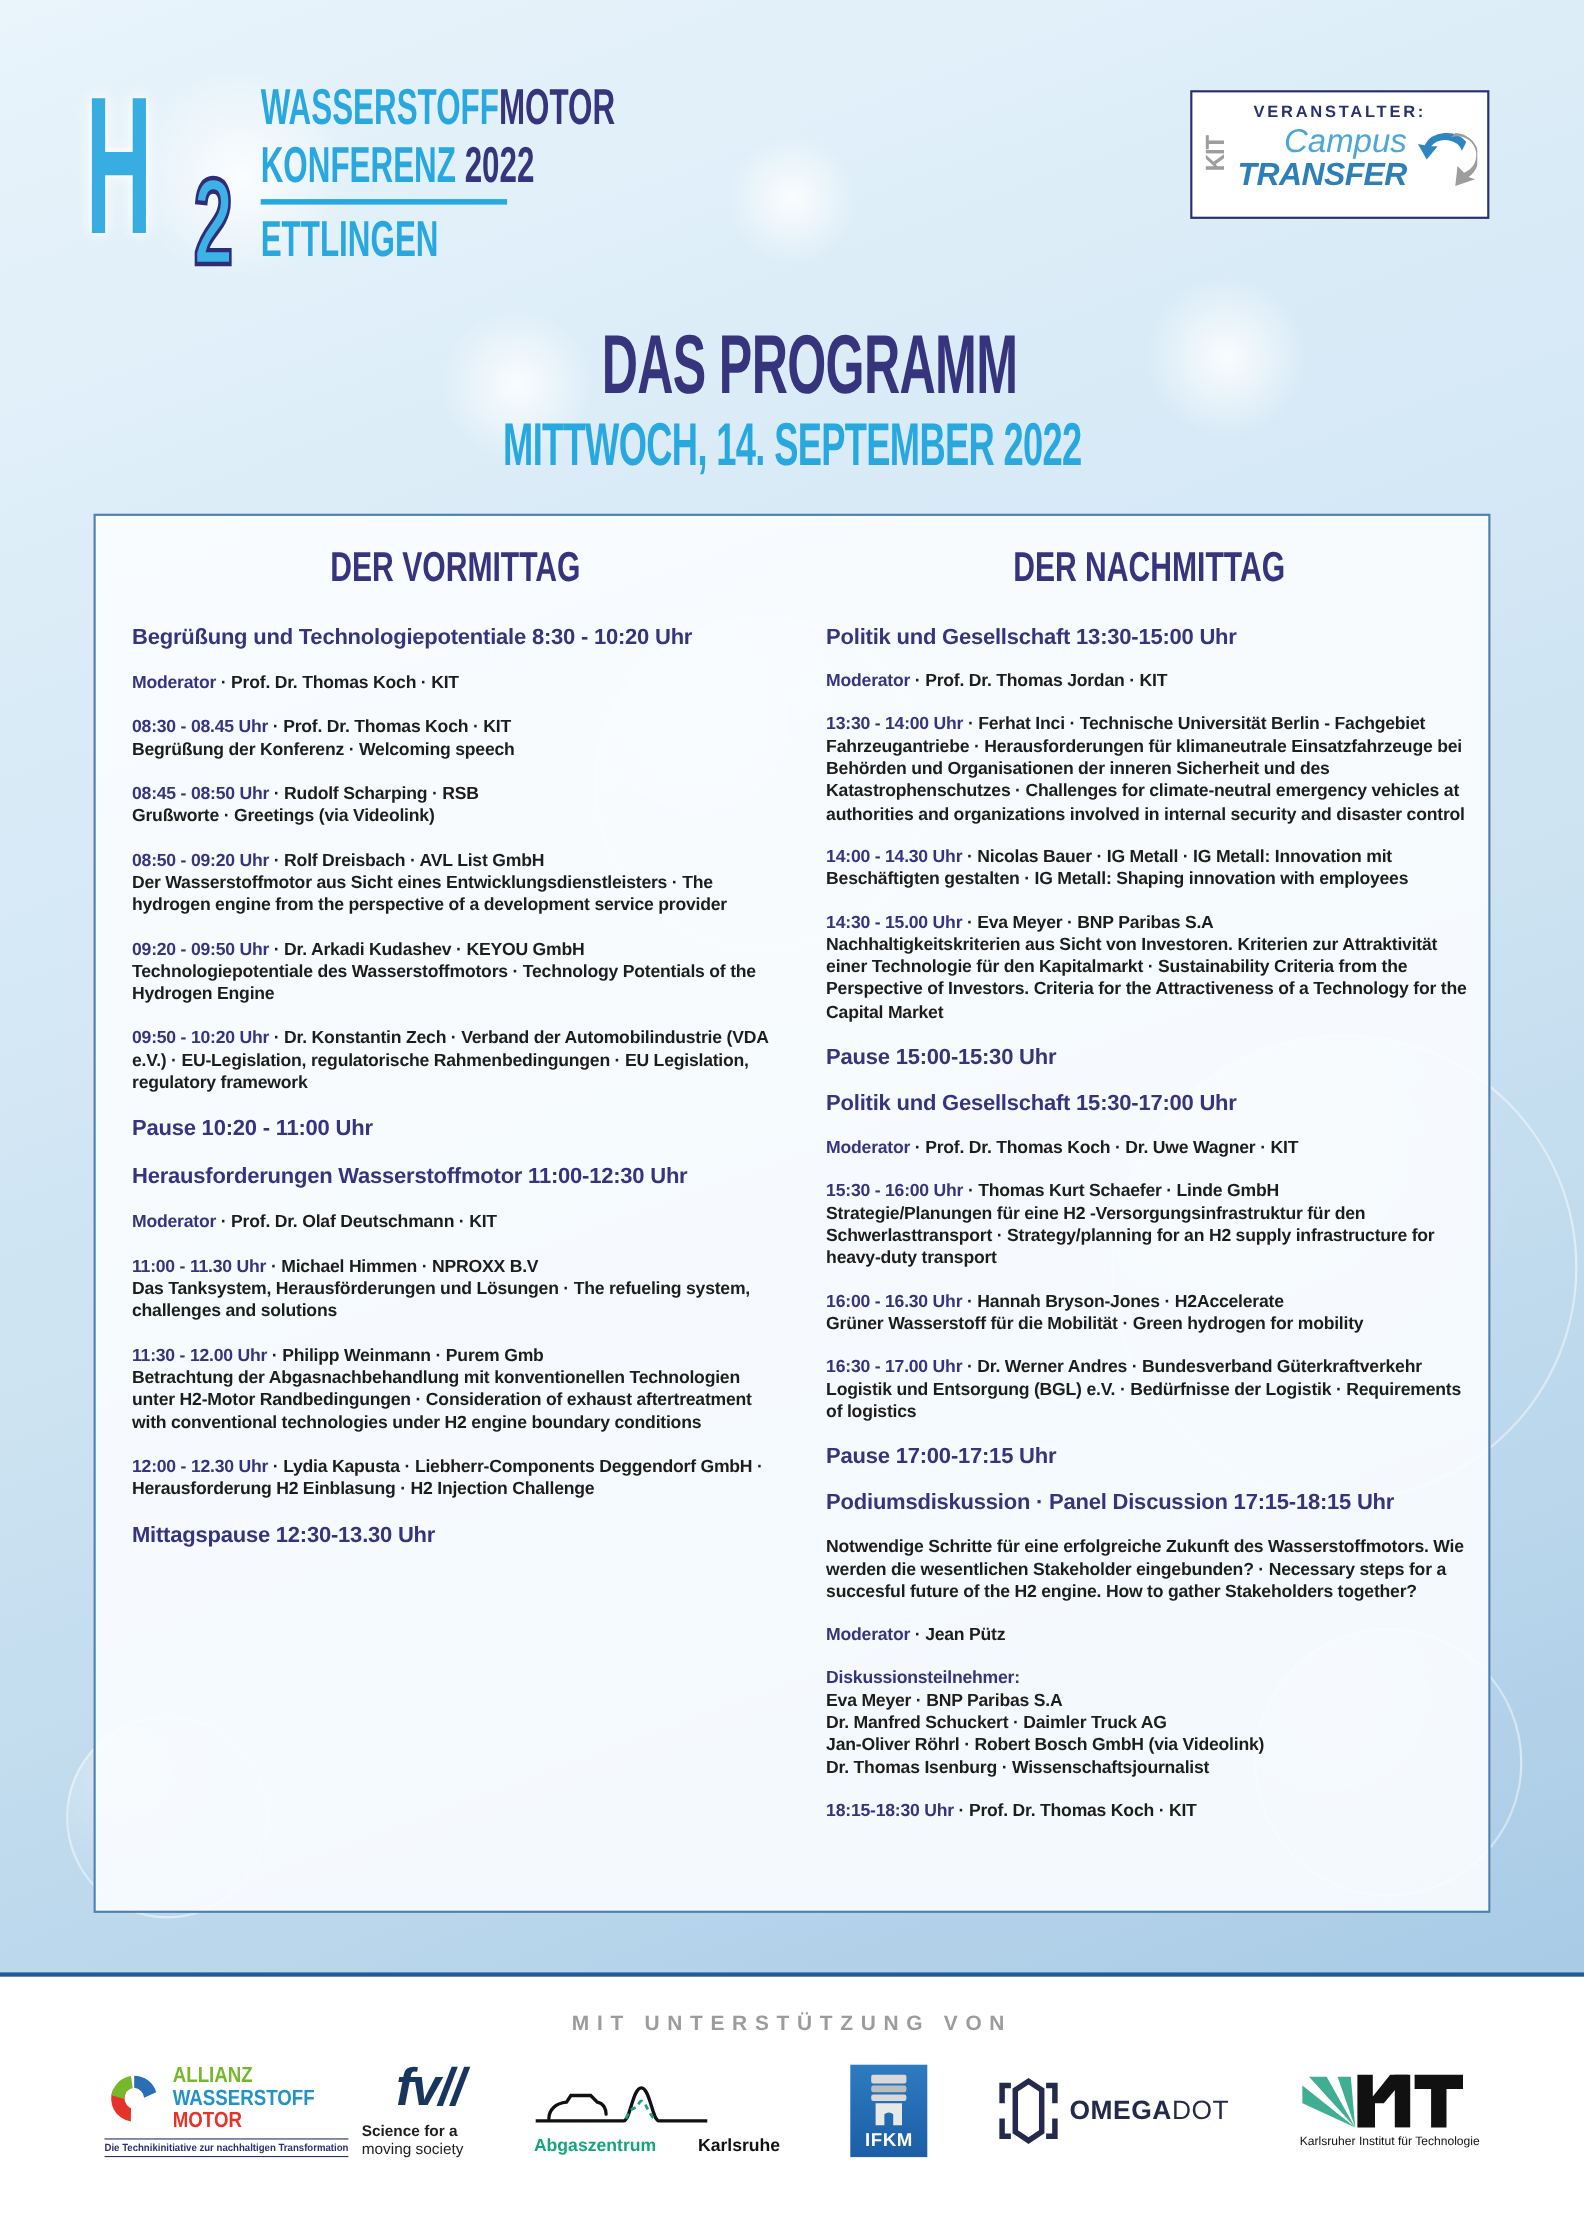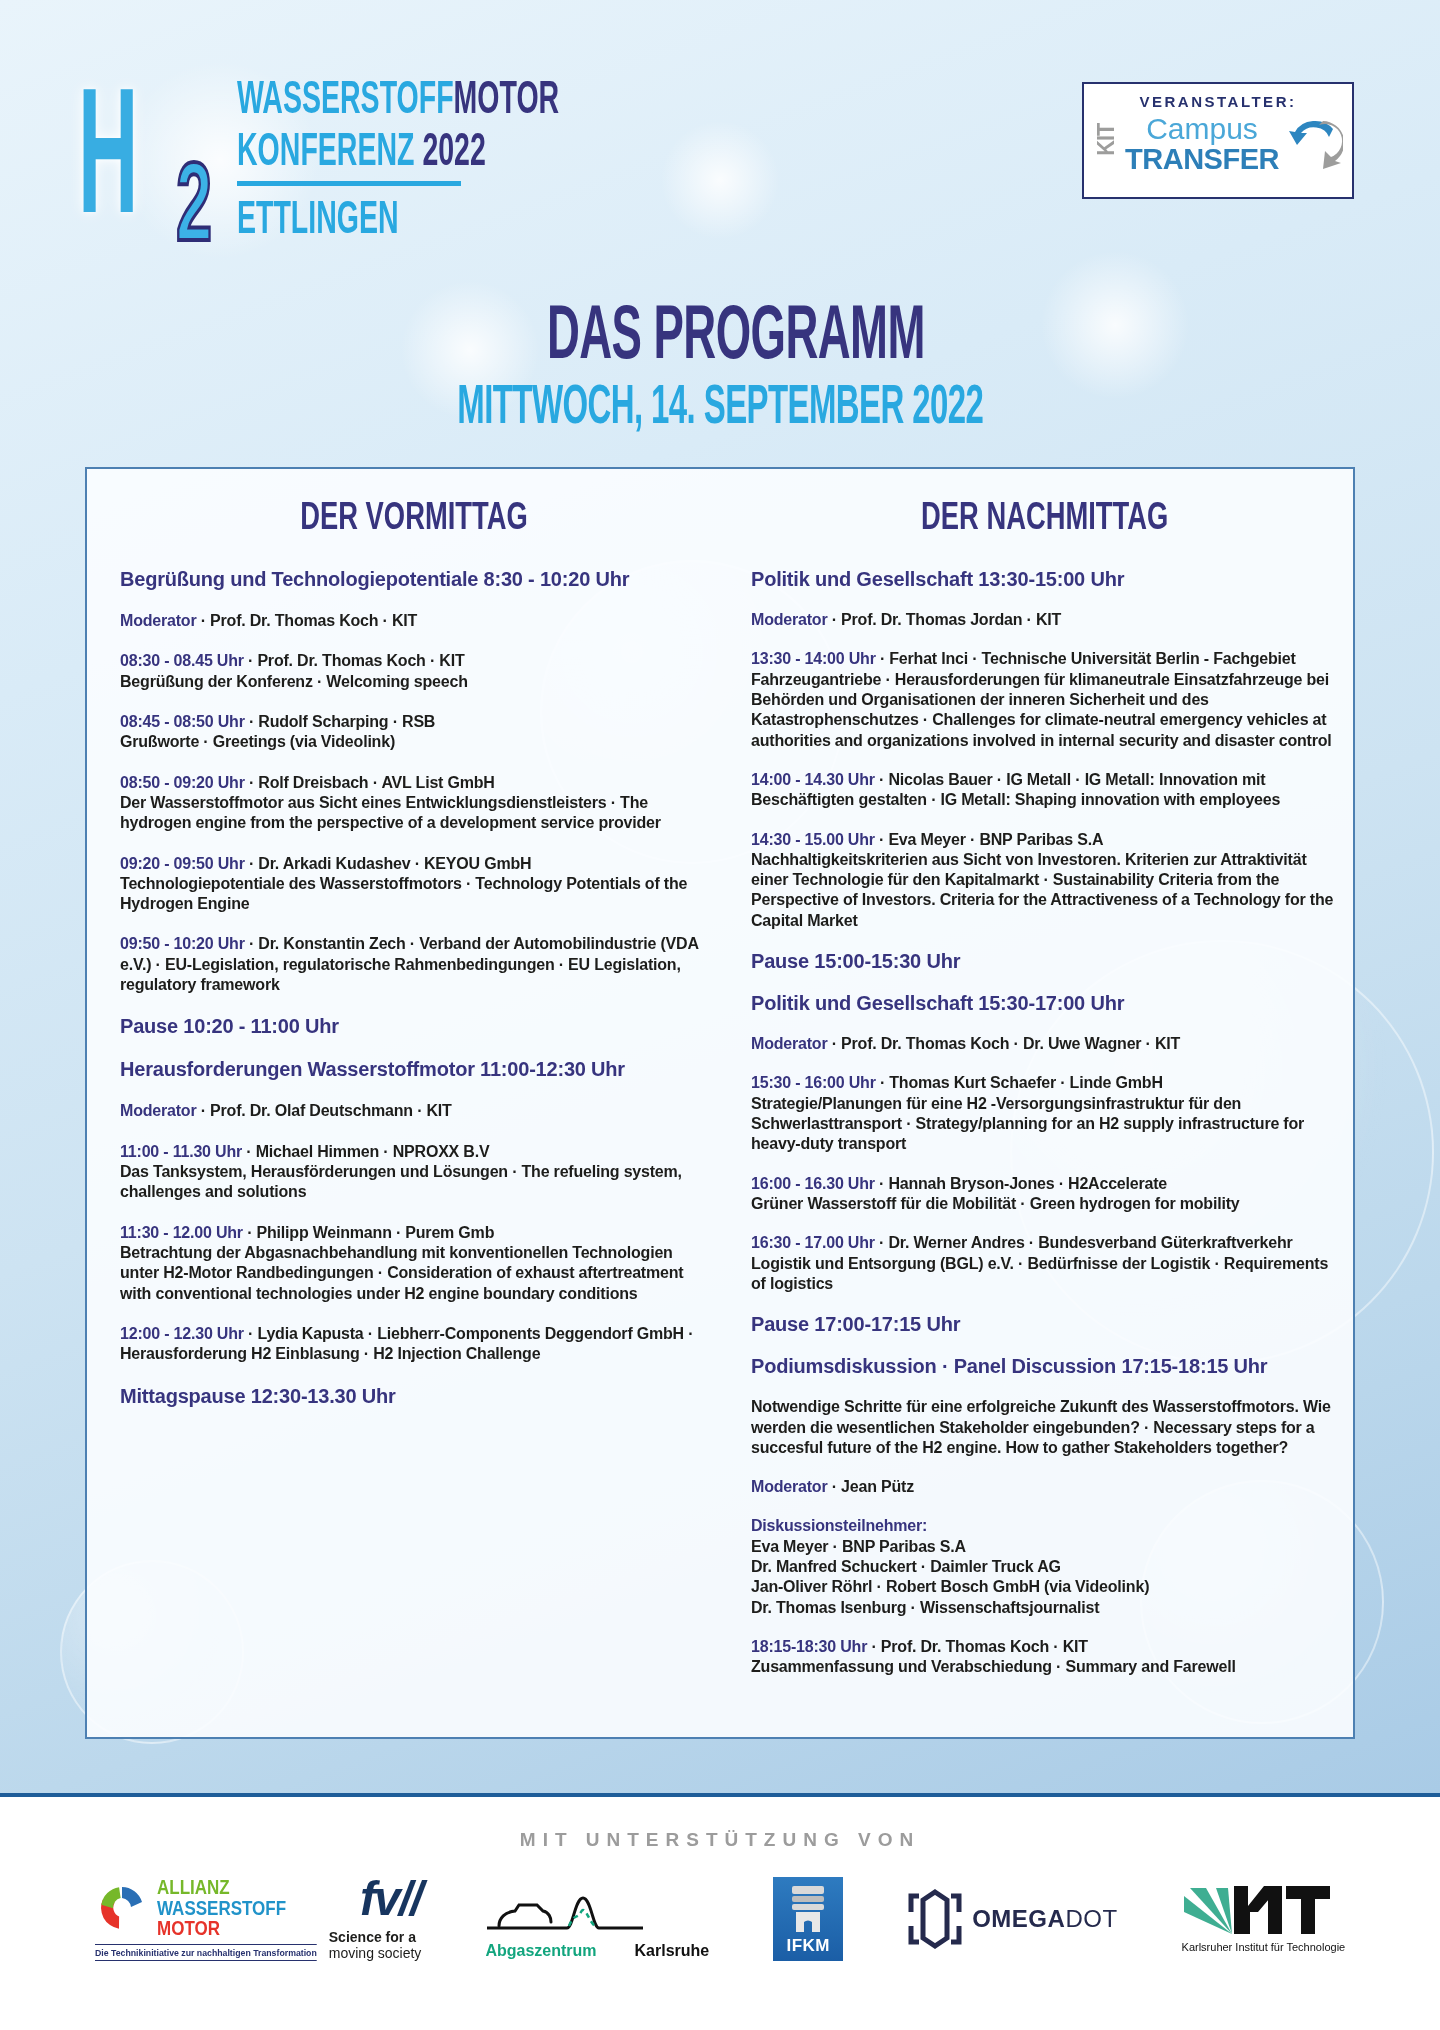--- a/index.html
+++ b/index.html
@@ -24,21 +24,21 @@
        transform:scaleX(.62);transform-origin:left top;letter-spacing:0;}
   .lblue{color:#29a8e0;} .navy{color:#37347e;}
   .brand-underline{width:224px;height:5px;background:#29a8e0;margin:6px 0 6px 0;}
   
   .org-box{position:absolute;left:1082px;top:82px;width:272px;height:117px;background:#ffffff;
        border:2px solid #27316e;box-sizing:border-box;text-align:center;padding-top:9px;}
   .org-label{font-size:15px;font-weight:bold;color:#27316e;letter-spacing:2.5px;}
   .org-row{display:flex;align-items:center;justify-content:center;margin-top:4px;gap:6px;}
   .org-kit{color:#9d9d9c;font-weight:bold;font-size:24px;transform:rotate(-90deg) scaleX(.9);
        width:26px;letter-spacing:-1px;}
-  .org-text{text-align:center;line-height:1.02;}
+  .org-text{text-align:right;line-height:1.02;font-style:italic;}
   .org-campus{color:#4aa7d8;font-size:30px;}
   .org-transfer{color:#2d7fb8;font-size:29px;font-weight:bold;letter-spacing:-.5px;}
   
   .prog-title{position:absolute;left:16px;top:288px;width:1440px;text-align:center;}
   .prog-title .cond{display:inline-block;font-size:76px;font-weight:bold;color:#37347e;
        transform:scaleX(.6);letter-spacing:-1px;}
   .prog-date{position:absolute;left:0;top:372px;width:1440px;text-align:center;}
   .prog-date .cond{display:inline-block;font-size:55px;font-weight:bold;color:#29a8e0;
        transform:scaleX(.6);letter-spacing:-1px;}
   
@@ -209,21 +209,20 @@
           <div class="blk item"><span class="navy">Moderator</span><span class="rest"> · Jean Pütz</span></div>
           <div class="blk list">
             <div class="navy">Diskussionsteilnehmer:</div>
             <div class="desc">Eva Meyer · BNP Paribas S.A</div>
             <div class="desc">Dr. Manfred Schuckert · Daimler Truck AG</div>
             <div class="desc">Jan-Oliver Röhrl · Robert Bosch GmbH (via Videolink)</div>
             <div class="desc">Dr. Thomas Isenburg · Wissenschaftsjournalist</div>
           </div>
           <div class="blk item">
             <div class="head"><span class="navy">18:15-18:30 Uhr</span><span class="rest"> · Prof. Dr. Thomas Koch · KIT</span></div>
-            <div class="desc">Zusammenfassung und Verabschiedung · Summary and Farewell</div>
           </div>
         </div>
     </div>
   </div>
 </div>
 
 <div class="footer">
   <div class="support">MIT UNTERSTÜTZUNG VON</div>
   <div class="logo-row">
 

